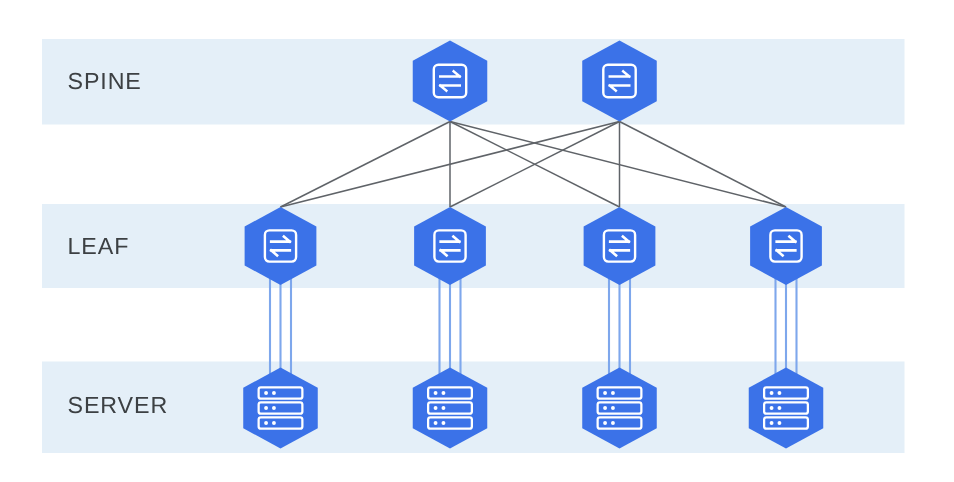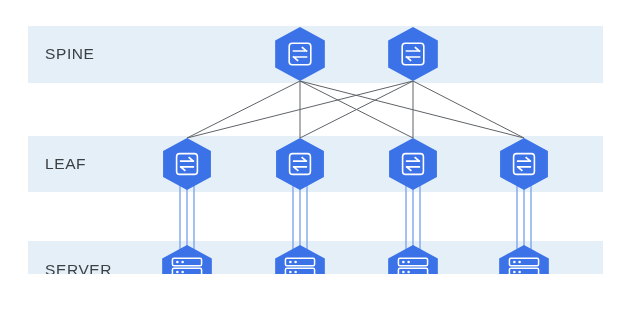--- a/index.html
+++ b/index.html
@@ -7,21 +7,21 @@
     margin: 0;
     padding: 0;
     background: #ffffff;
   }
   body {
     font-family: "Liberation Sans", sans-serif;
   }
   #diagram-root {
     position: relative;
     width: 636px;
-    height: 274px;
+    height: 321px;
     background: #ffffff;
     overflow: hidden;
   }
   #topology-svg {
     position: absolute;
     left: 0;
     top: 0;
     width: 636px;
     height: 321px;
     display: block;

